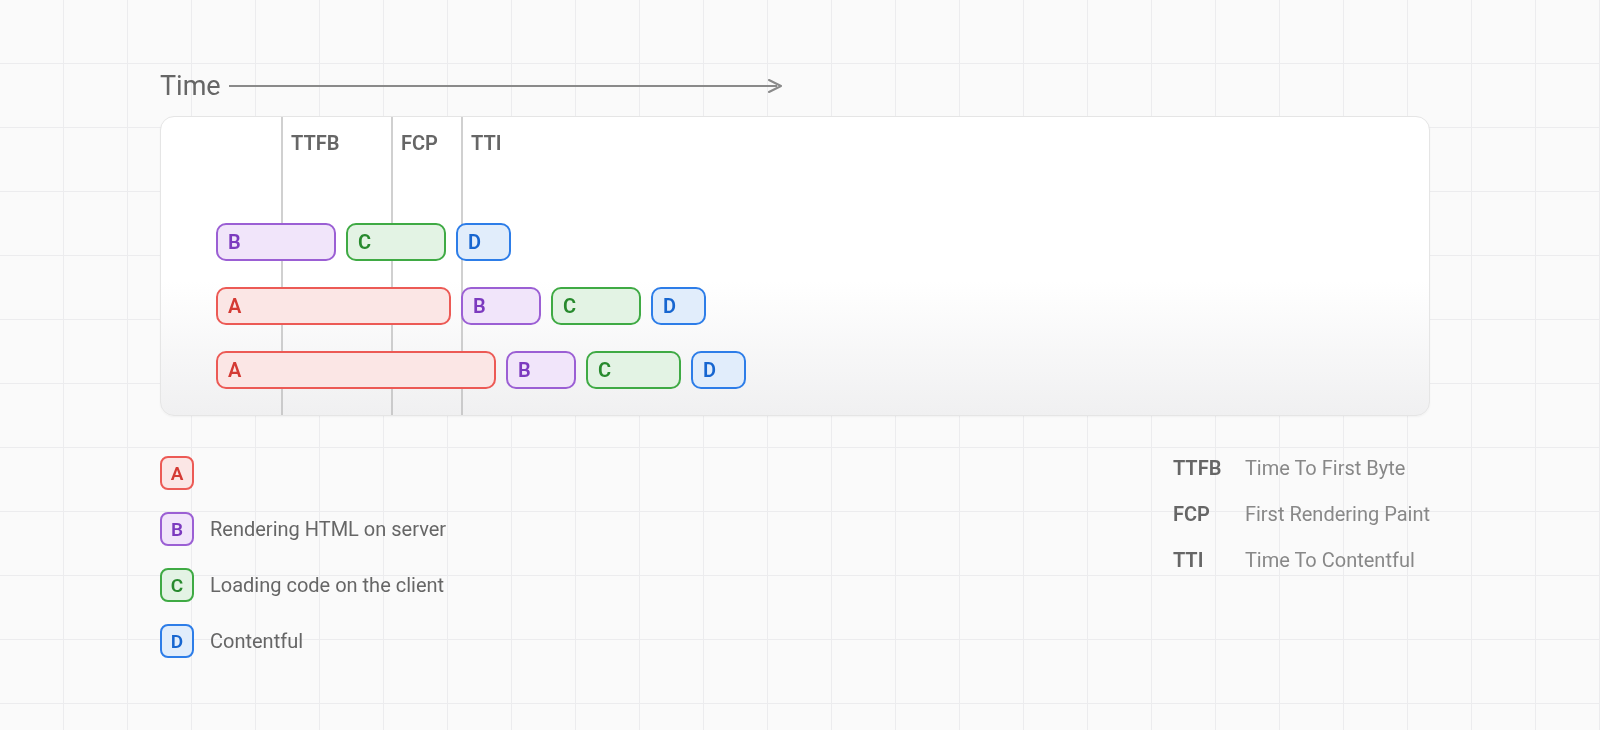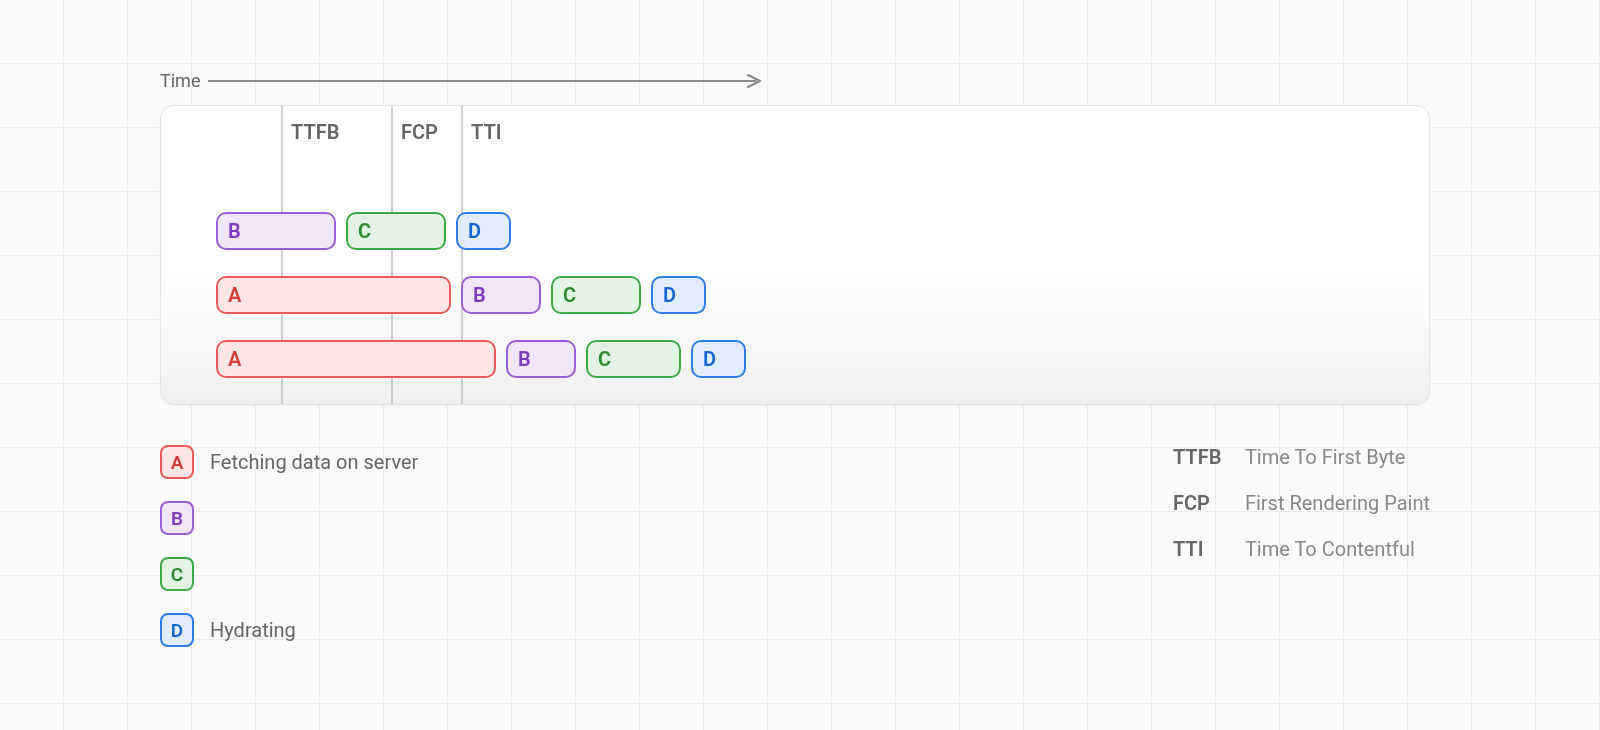--- a/index.html
+++ b/index.html
@@ -47,21 +47,21 @@
     top: 70px;
     width: 1270px;
   }
 
   .time-row {
     display: flex;
     align-items: center;
     gap: 8px;
     margin-bottom: 14px;
     color: var(--text-gray);
-    font-size: 18px;
+    font-size: 27px;
   }
   .time-row svg { flex: none; }
 
   .panel {
     position: relative;
     width: 1270px;
     height: 300px;
     border: 1px solid var(--border-gray);
     border-radius: 14px;
     background: linear-gradient(to bottom, var(--panel-top) 0%, var(--panel-top) 55%, var(--panel-bot) 100%);
@@ -213,31 +213,32 @@
             <span>D</span>
           </div>
         </div>
       </div>
   </div>
 
   <div class="legends">
     <div class="legend-left" id="legend-phases">
         <div class="legend-item">
           <span class="pill c-red">A</span>
-          <span>Fetching data on server</span>
         </div>
         <div class="legend-item">
           <span class="pill c-purple">B</span>
+          <span>Rendering HTML on server</span>
         </div>
         <div class="legend-item">
           <span class="pill c-green">C</span>
+          <span>Loading code on the client</span>
         </div>
         <div class="legend-item">
           <span class="pill c-blue">D</span>
-          <span>Hydrating</span>
+          <span>Contentful</span>
         </div>
       </div>
     <div class="legend-right" id="legend-metrics">
         <div class="legend-item">
           <span class="abbr">TTFB</span>
           <span class="desc">Time To First Byte</span>
         </div>
         <div class="legend-item">
           <span class="abbr">FCP</span>
           <span class="desc">First Rendering Paint</span>

